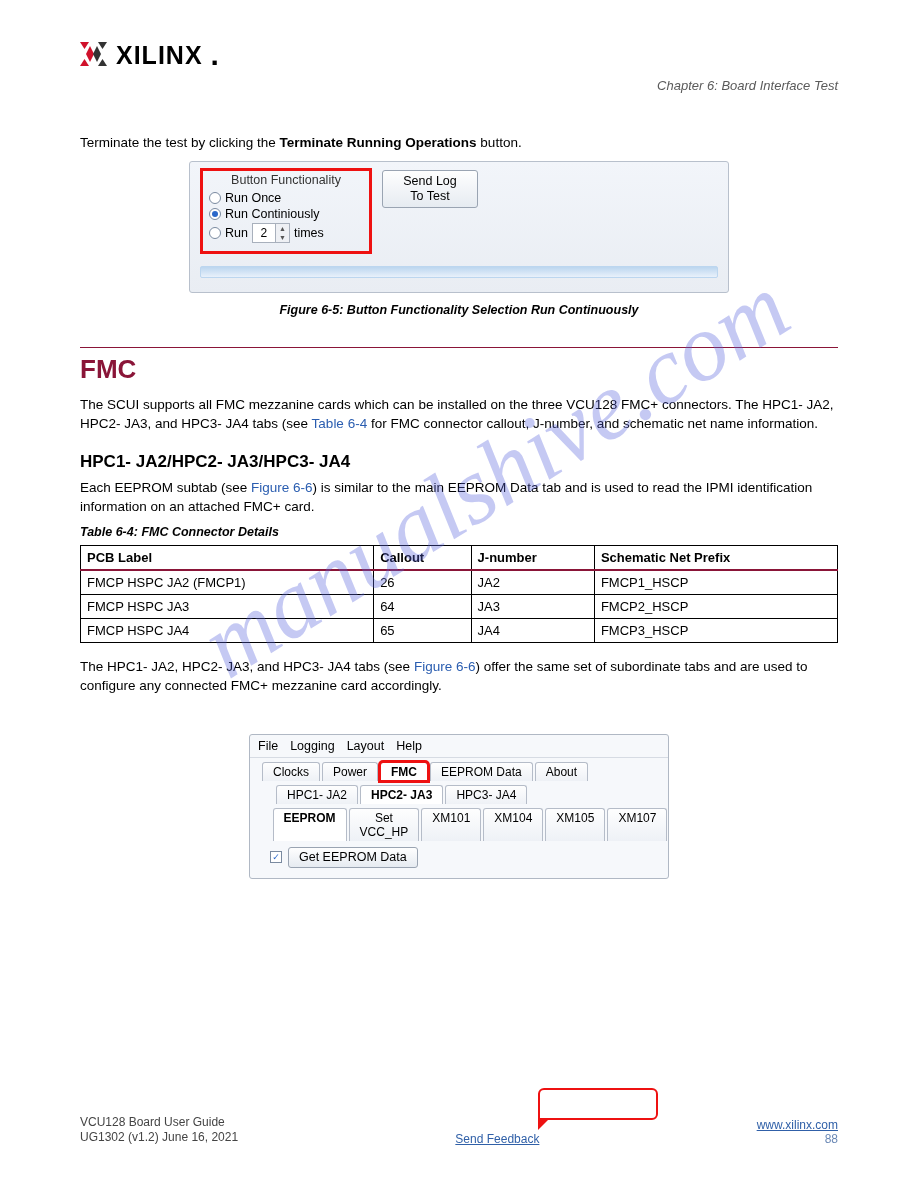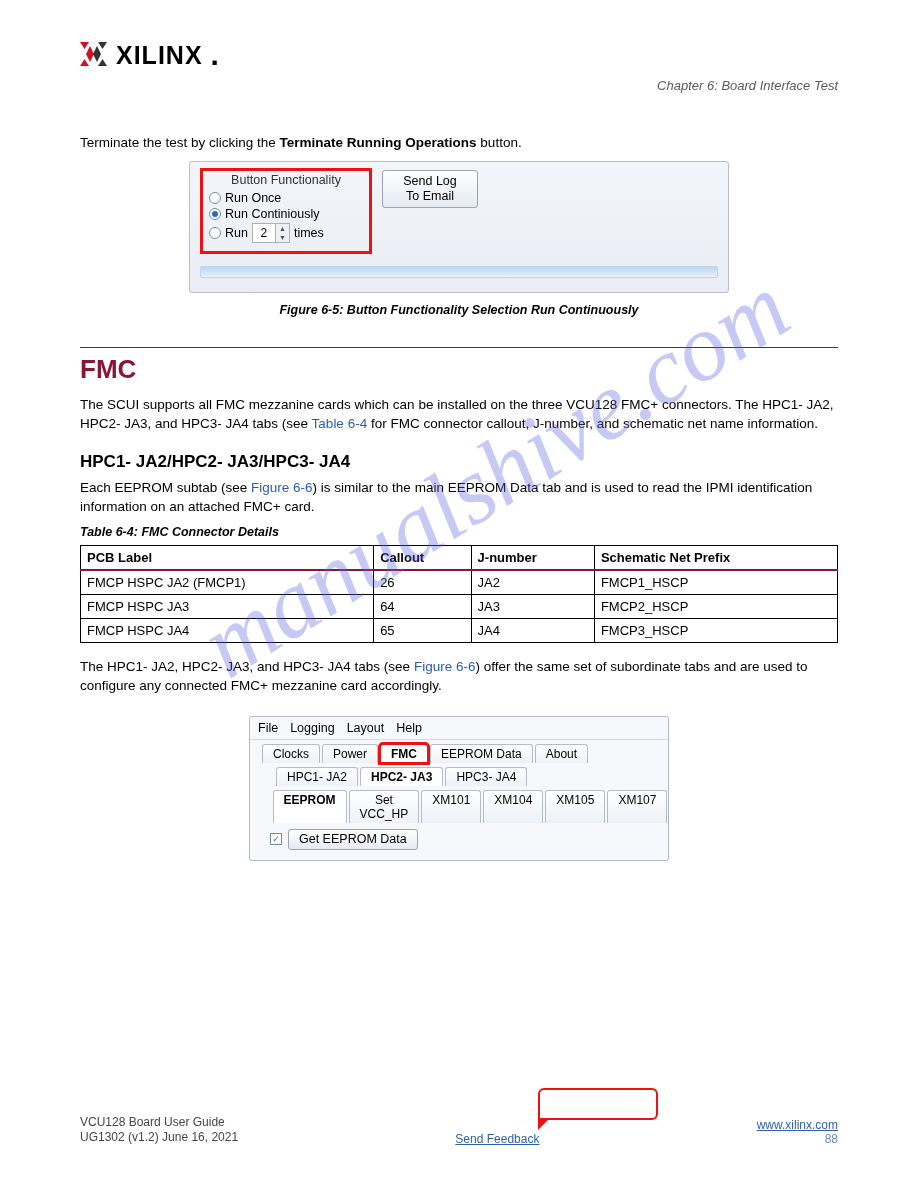--- a/index.html
+++ b/index.html
@@ -136,21 +136,21 @@
                 <span>▼</span>
               </span>
           </span>
           <span>times</span>
         </div>
       </div>
 
       <div class="midcol">
         <div class="btn" style="width:96px;">
           <span>Send Log</span><br>
-          <span>To Email</span>
+          <span>To Test</span>
         </div>
       </div>
 
     </div>
     <div class="blue-stripe"></div>
   </div>
   <div class="fig-caption" style="margin-top:10px;">
     <span>Figure 6-5:</span>
     <span style="font-weight:700;">Button Functionality Selection Run Continuously</span>
   </div>
@@ -198,21 +198,21 @@
         <td>JA4</td>
         <td>FMCP3_HSCP</td>
       </tr>
     </tbody>
 </table>
 
 <p class="body-text" style="margin-top:6px;">
   <span>The HPC1- JA2, HPC2- JA3, and HPC3- JA4 tabs (see </span><span style="color:#2a5db0;">Figure 6-6</span><span>) offer the same set of subordinate tabs and are used to configure any connected FMC+ mezzanine card accordingly.</span>
 </p>
 
-<div class="fig-wrap" style="margin-top:20px;">
+<div class="fig-wrap" style="margin-top:38px;">
   <div class="panel66">
     <div class="menubar66">
       <span>File</span>
       <span>Logging</span>
       <span>Layout</span>
       <span>Help</span>
     </div>
     <div class="tabrow">
       <span class="tab">Clocks</span>
       <span class="tab">Power</span>

